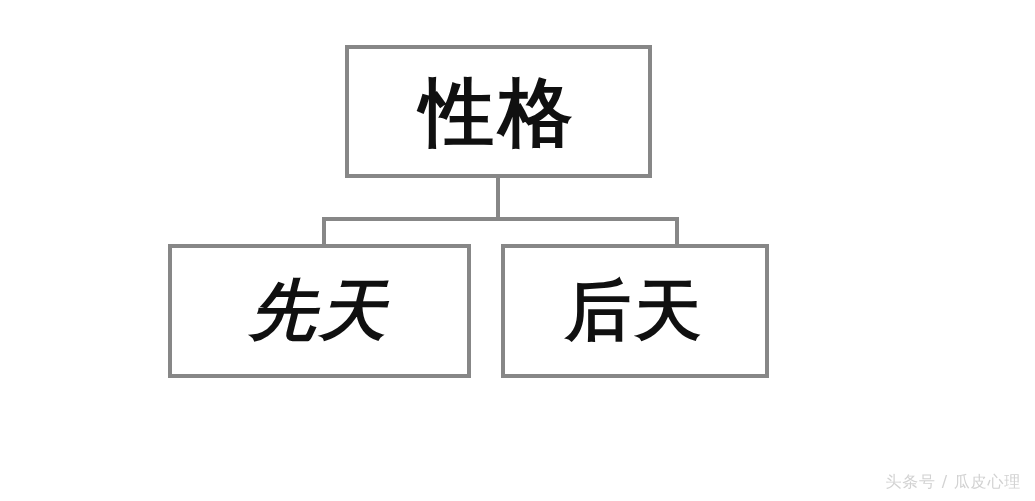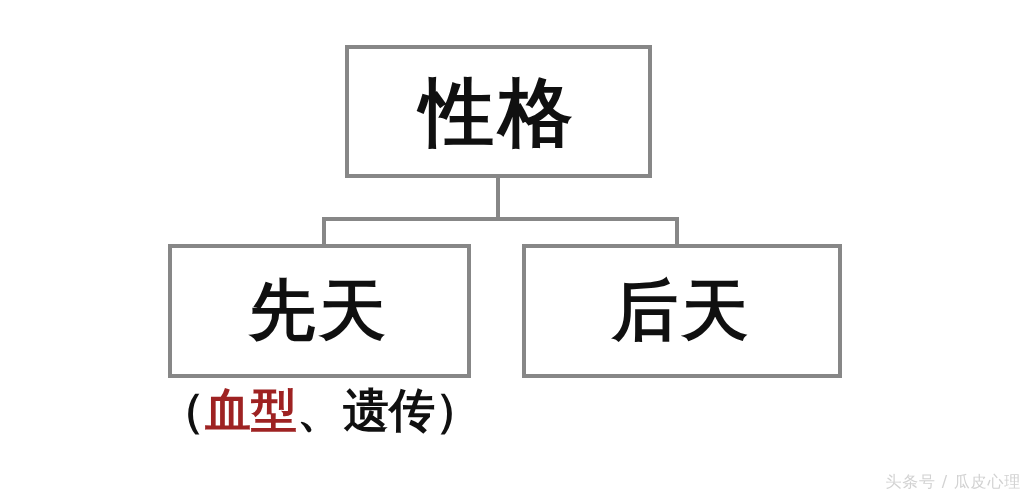--- a/index.html
+++ b/index.html
@@ -46,25 +46,26 @@
     width: 307px;
     height: 133px;
   }
   #node-root .node-label { font-size: 74px; }
 
   #node-innate {
     left: 168px;
     top: 244px;
     width: 303px;
     height: 134px;
+    font-style: italic;
   }
   #node-acquired {
-    left: 522px;
+    left: 501px;
     top: 244px;
-    width: 320px;
+    width: 268px;
     height: 134px;
   }
   #node-innate .node-label,
   #node-acquired .node-label { font-size: 66px; }
 
   
   .connector {
     position: absolute;
     background: #878787;
     z-index: 1;
@@ -150,20 +151,17 @@
   </div>
 
   <div class="node" id="node-innate">
     <span class="node-label">先天</span>
   </div>
 
   <div class="node" id="node-acquired">
     <span class="node-label">后天</span>
   </div>
 
-  <div class="caption" id="caption-innate">
-    <span>（</span><span class="accent">血型</span><span>、</span><span>遗传</span><span>）</span>
-  </div>
 
 
   <div id="watermark">头条号 / 瓜皮心理</div>
 
 </div>
 
 </body></html>

